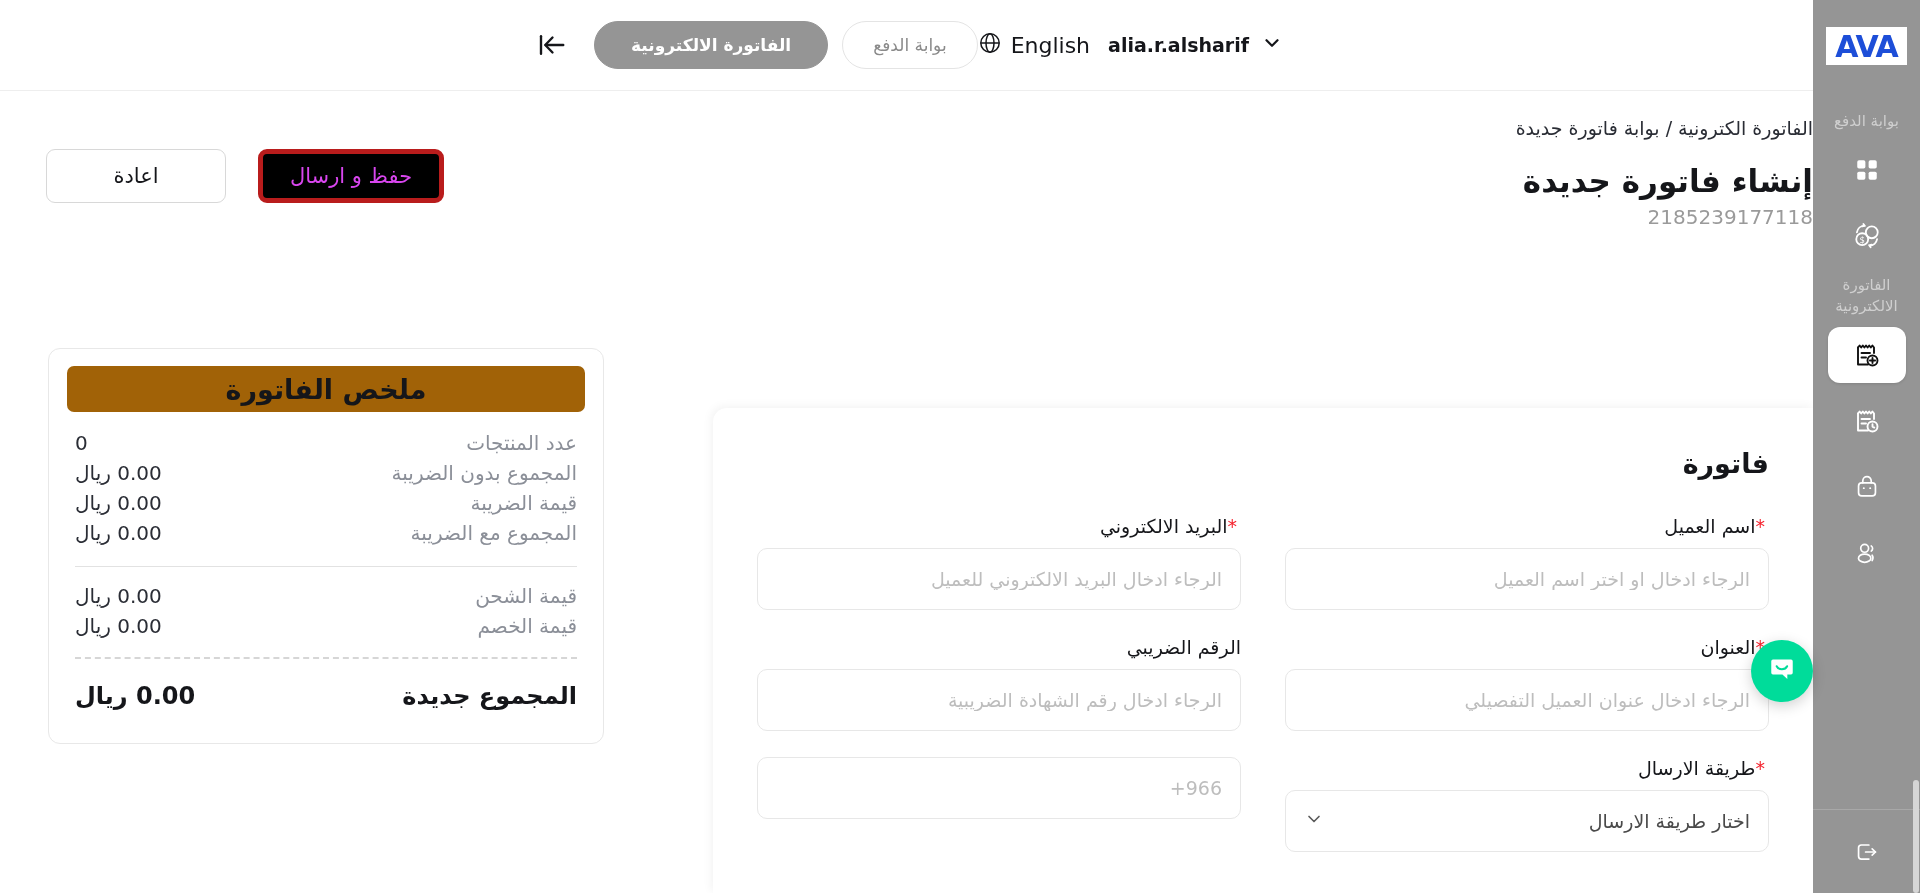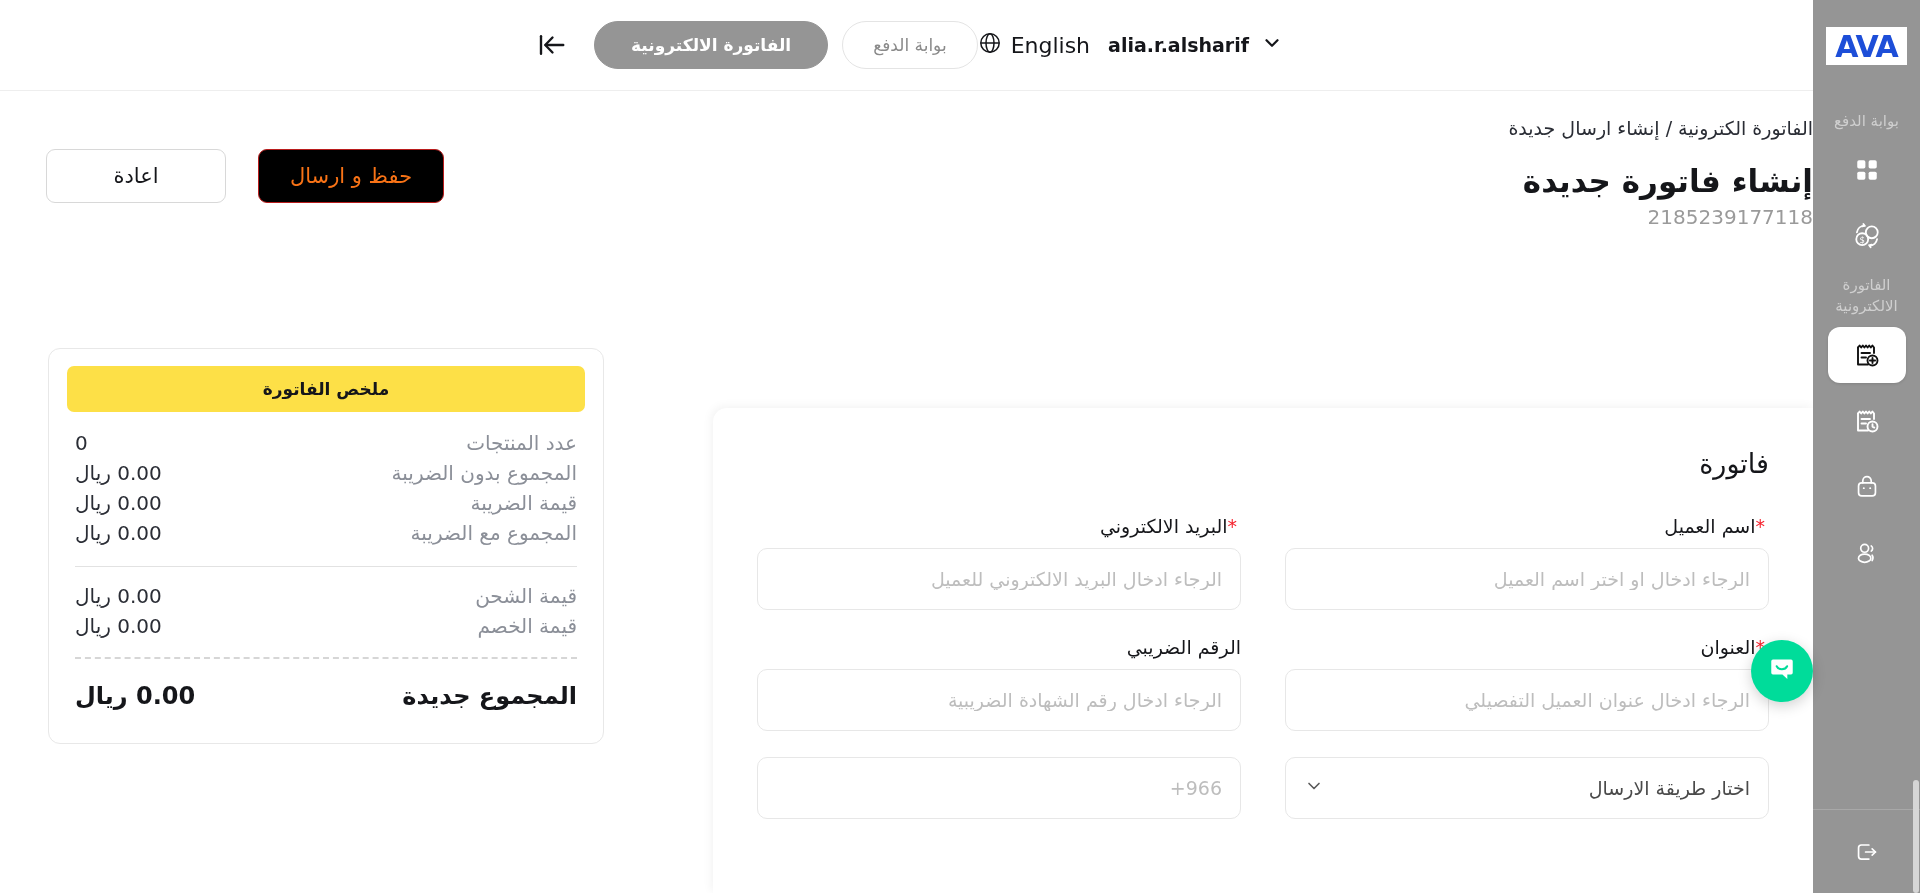--- a/index.html
+++ b/index.html
@@ -250,22 +250,22 @@
     cursor: pointer;
     font-family: "DejaVu Sans", sans-serif;
   }
   .btn-outline {
     background: #ffffff;
     border: 1px solid #d8d8d8;
     color: #15161a;
   }
   .btn-dark {
     background: #000000;
-    color: #f97316;
-    border: 1px solid #b91c1c;
+    color: #d946ef;
+    border: 5px solid #b91c1c;
     min-width: 186px;
   }
 
   
   .content {
     position: absolute;
     top: 295px;
     right: 0;
     left: 0;
     bottom: 0;
@@ -283,21 +283,21 @@
     box-shadow: -2px -2px 10px rgba(0,0,0,.05);
     padding: 40px 44px 0 44px;
     position: absolute;
     top: 22px;
     right: 0;
     bottom: 0;
     overflow: hidden;
   }
   .form-section-title {
     font-size: 27px;
-    font-weight: 400;
+    font-weight: 700;
     color: #15161a;
     text-align: right;
     margin-bottom: 36px;
   }
   .form-row {
     display: flex;
     flex-direction: row;
     gap: 44px;
     margin-bottom: 26px;
   }
@@ -362,27 +362,27 @@
     position: absolute;
     top: -38px;
     left: 48px;
     width: 556px;
     background: #ffffff;
     border: 1px solid #e8e8e8;
     border-radius: 12px;
     padding: 17px 18px 30px 18px;
   }
   .summary-head {
-    background: #fde047;
+    background: #a16207;
     border-radius: 7px;
     height: 46px;
     display: flex;
     align-items: center;
     justify-content: center;
-    font-size: 17px;
+    font-size: 27px;
     font-weight: 700;
     color: #15161a;
     margin-bottom: 16px;
   }
   .sum-row {
     display: flex;
     flex-direction: row;
     justify-content: space-between;
     align-items: center;
     padding: 3px 8px;
@@ -474,21 +474,21 @@
           <line x1="3.2" y1="5" x2="3.2" y2="19"></line>
           <line x1="21" y1="12" x2="7" y2="12"></line>
           <polyline points="12.4 6 6.6 12 12.4 18"></polyline>
         </svg>
       </div>
     </div>
   </div>
 
   <div class="page">
 
-    <div class="breadcrumb">الفاتورة الكترونية / إنشاء ارسال جديدة</div>
+    <div class="breadcrumb">الفاتورة الكترونية / بوابة فاتورة جديدة</div>
     <div class="page-title">إنشاء فاتورة جديدة</div>
     <div class="page-subid">2185239177118</div>
 
     <div class="actions">
       <div class="btn btn-dark">حفظ و ارسال</div>
       <div class="btn btn-outline">اعادة</div>
     </div>
 
     <div class="content">
 
@@ -520,20 +520,23 @@
           <div class="field">
             <label class="field-label">
               <span>الرقم الضريبي</span>
             </label>
             <input class="input" type="text" placeholder="الرجاء ادخال رقم الشهادة الضريبية" style="">
           </div>
         </div>
 
         <div class="form-row">
           <div class="field">
+            <label class="field-label">
+              <span class="req">*</span><span>طريقة الارسال</span>
+            </label>
             <div class="select-box">
               <span class="select-value">اختار طريقة الارسال</span>
               <span class="chev">
                 <svg width="20" height="20" viewBox="0 0 24 24" fill="none" stroke="#5a5a5a" stroke-width="2" stroke-linecap="round" stroke-linejoin="round">
                     <polyline points="6 9 12 15 18 9"></polyline>
                   </svg>
               </span>
             </div>
           </div>
           <div class="field">

